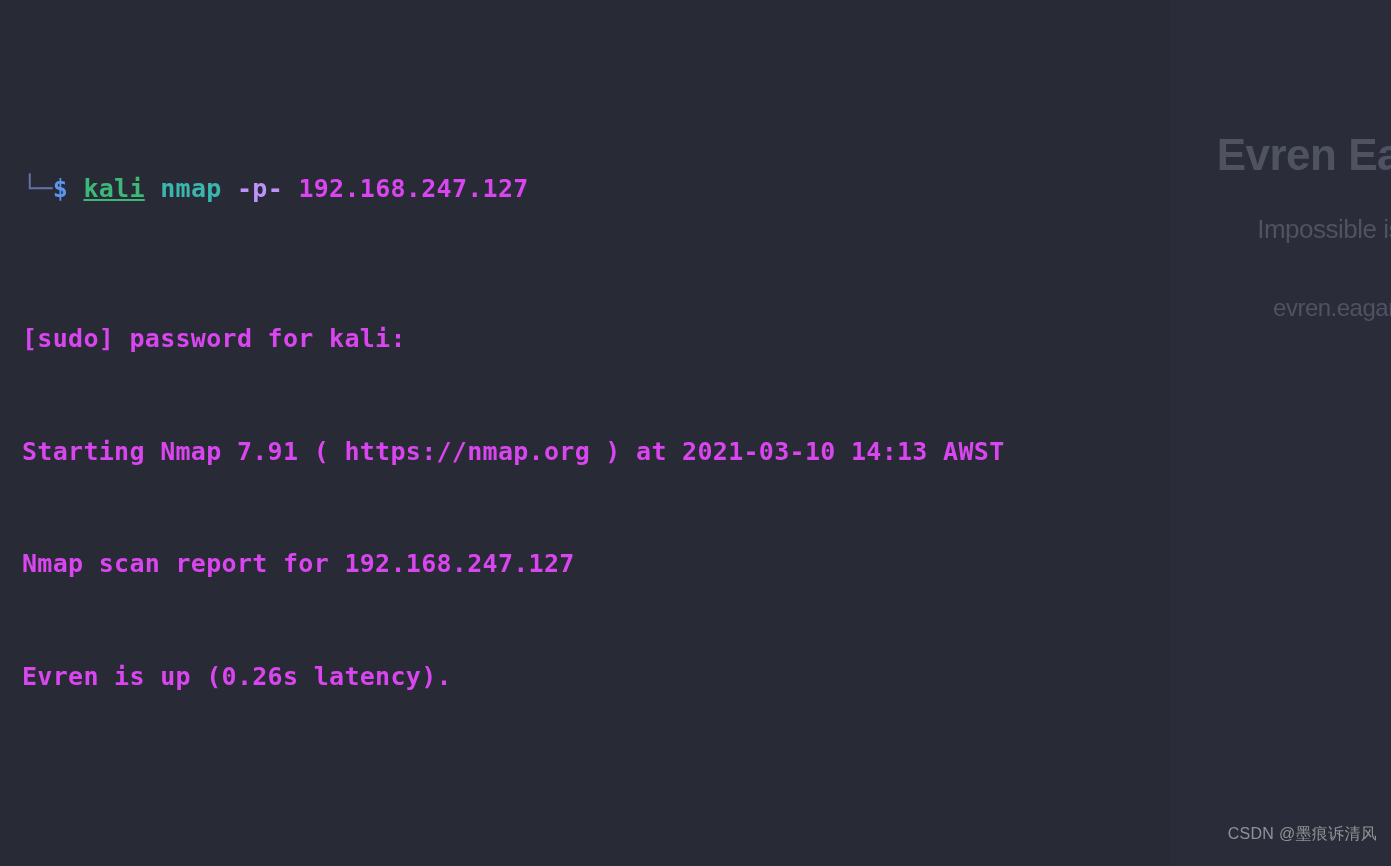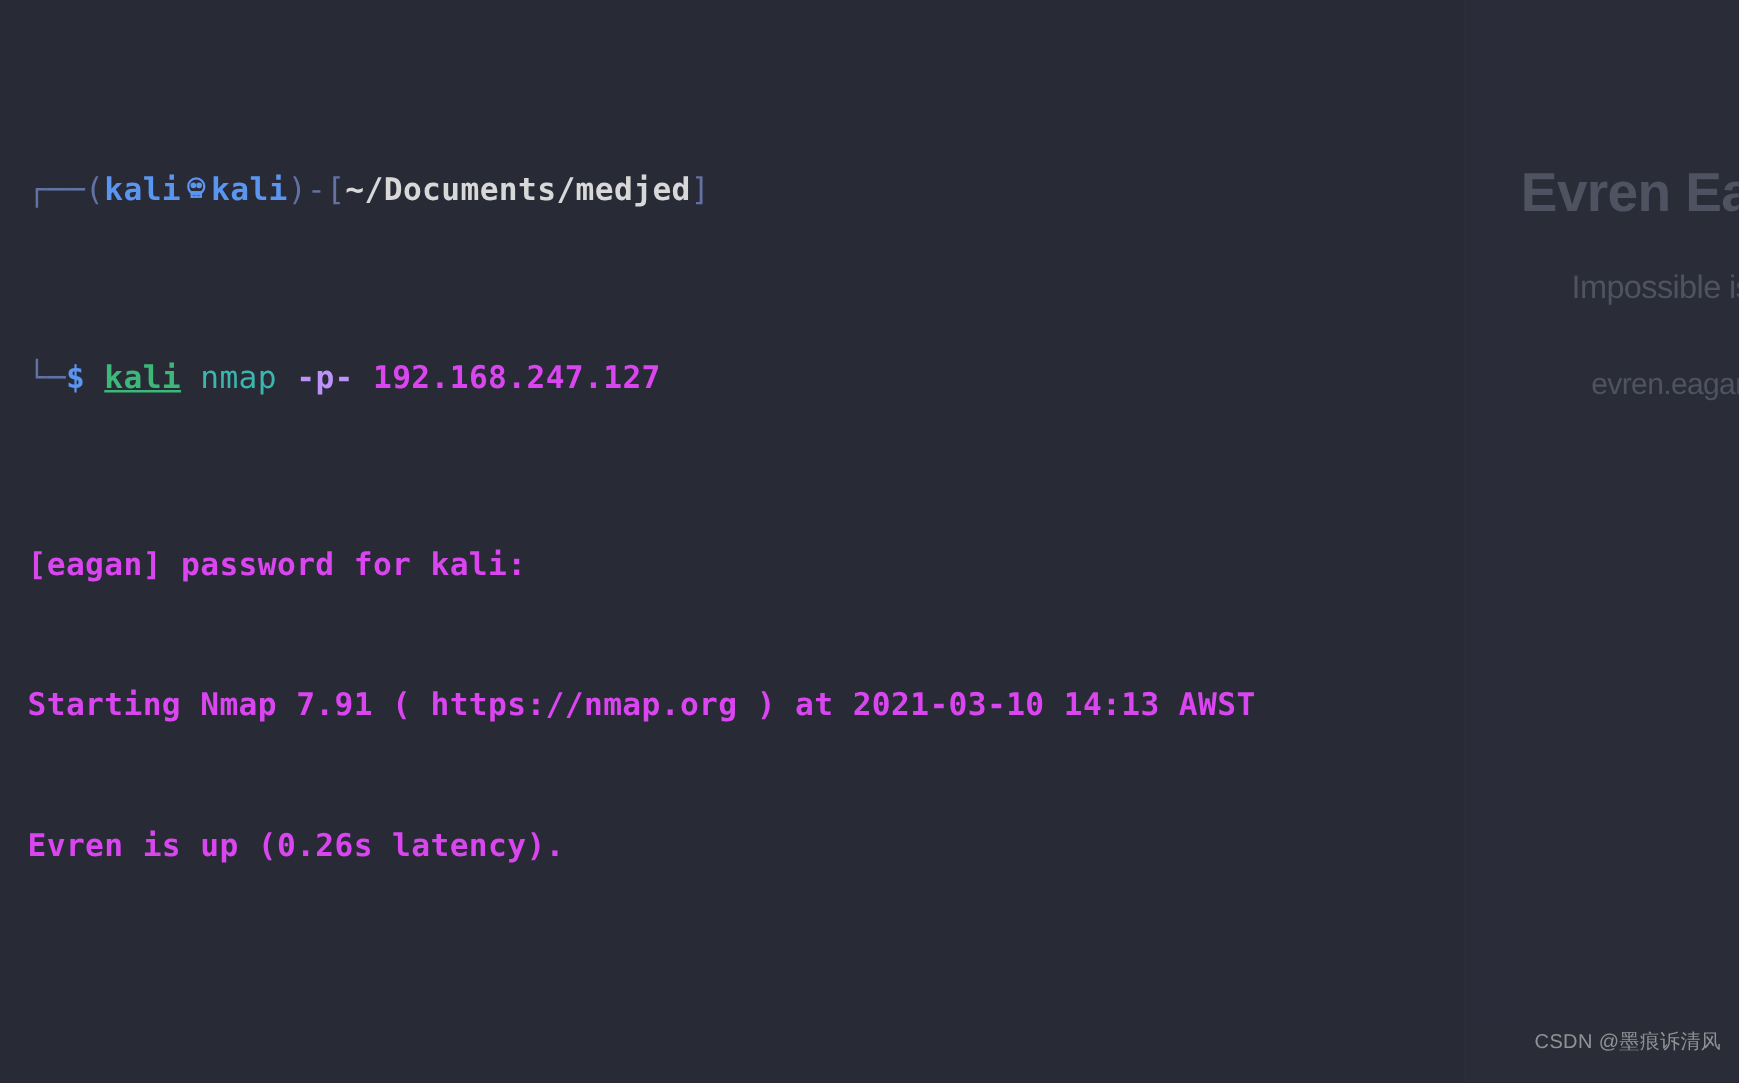--- a/index.html
+++ b/index.html
@@ -36,21 +36,21 @@
     letter-spacing: -0.5px;
   }
   .bg-text.big { font-size: 44px; font-weight: 700; top: 122px; }
   .bg-text.med { font-size: 26px; font-weight: 400; top: 210px; }
   .bg-text.sml { font-size: 24px; font-weight: 400; top: 290px; }
 
   .term { position: relative; z-index: 2; white-space: pre; }
 
   .blue { color: #5a95f0; font-weight: 700; }
   .dim  { color: #6272a4; }
-  .cyan { color: #3bb6ae; font-weight: 400; }
+  .cyan { color: #3bb6ae; font-weight: 700; }
   .green{ color: #3cb879; font-weight: 700; }
   .purple{ color: #bd93f9; font-weight: 700; }
   .white{ color: #d8d8d8; font-weight: 700; }
   .plain{ color: #d946ef; font-weight: 700; }
   .underline { text-decoration: underline; }
 
   .skull-icon {
     display: inline-flex;
     width: 24px; height: 20px;
     align-items: center; justify-content: center;
@@ -71,31 +71,26 @@
 </head>
 <body>
 
 <div class="bg-panel"></div>
 <div class="bg-text big">Evren Ea</div>
 <div class="bg-text med">Impossible is</div>
 <div class="bg-text sml">evren.eagan</div>
 
 <div class="term">
   
-  <div><span class="dim">┌──(</span><span class="blue">kali</span><span class="blue skull-icon"><svg viewBox="0 0 24 24" fill="none" stroke="#5a95f0" stroke-width="2">
-          <circle cx="12" cy="10" r="7"></circle>
-          <rect x="8" y="15" width="8" height="4"></rect>
-          <circle cx="9.5" cy="9" r="1.5" fill="#5a95f0"></circle>
-          <circle cx="14.5" cy="9" r="1.5" fill="#5a95f0"></circle>
-        </svg></span><span class="blue">kali</span><span class="dim">)-[</span><span class="white">~/Documents/medjed</span><span class="dim">]</span></div>
   
   <div><span class="dim">└─</span><span class="blue">$</span> <span class="green underline">kali</span> <span class="cyan">nmap</span> <span class="purple">-p-</span> <span class="plain">192.168.247.127</span></div>
 
-  <div class="plain">[eagan] password for kali:</div>
+  <div class="plain">[sudo] password for kali:</div>
   <div class="plain">Starting Nmap 7.91 ( https://nmap.org ) at 2021-03-10 14:13 AWST</div>
+  <div class="plain">Nmap scan report for 192.168.247.127</div>
   <div class="plain">Evren is up (0.26s latency).</div>
   
 
   
 
   
 </div>
 
 <div class="watermark">CSDN @墨痕诉清风</div>
 

